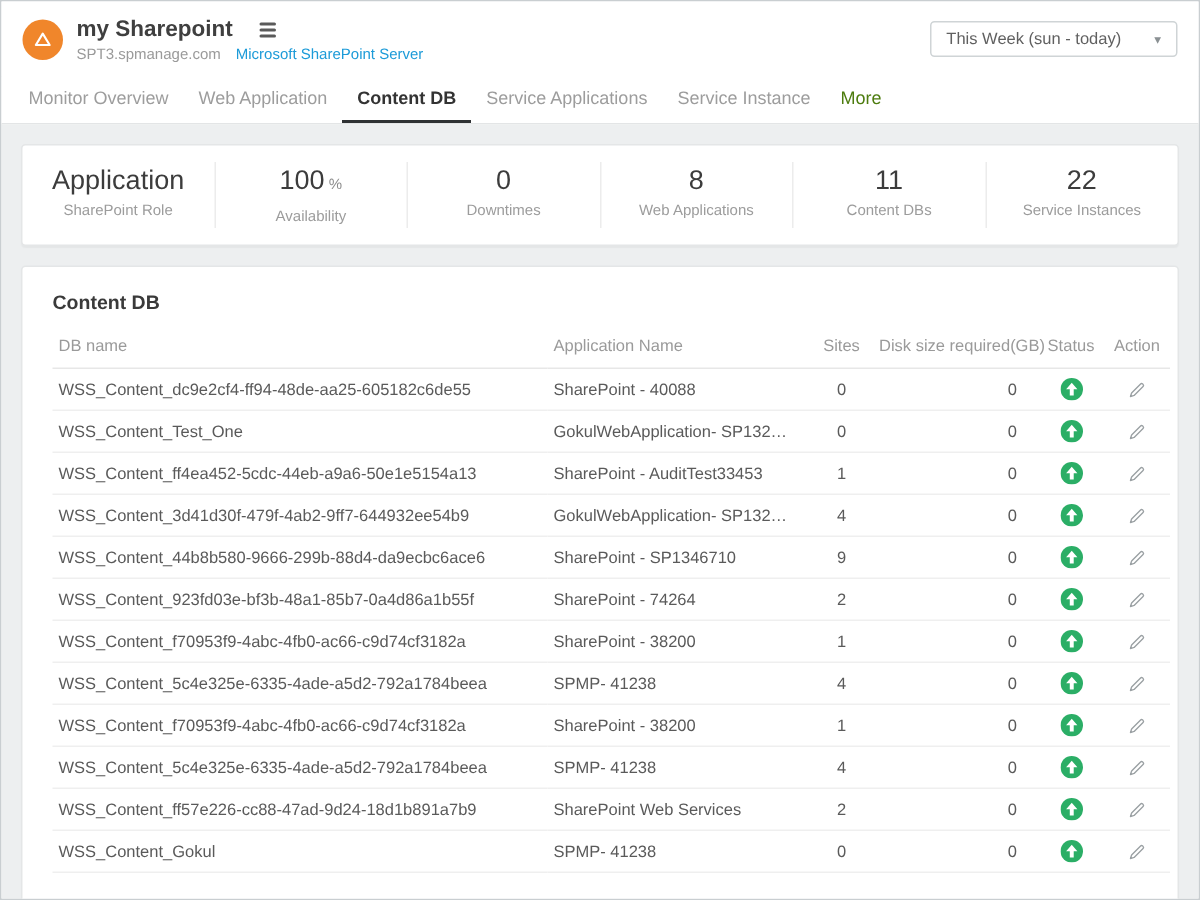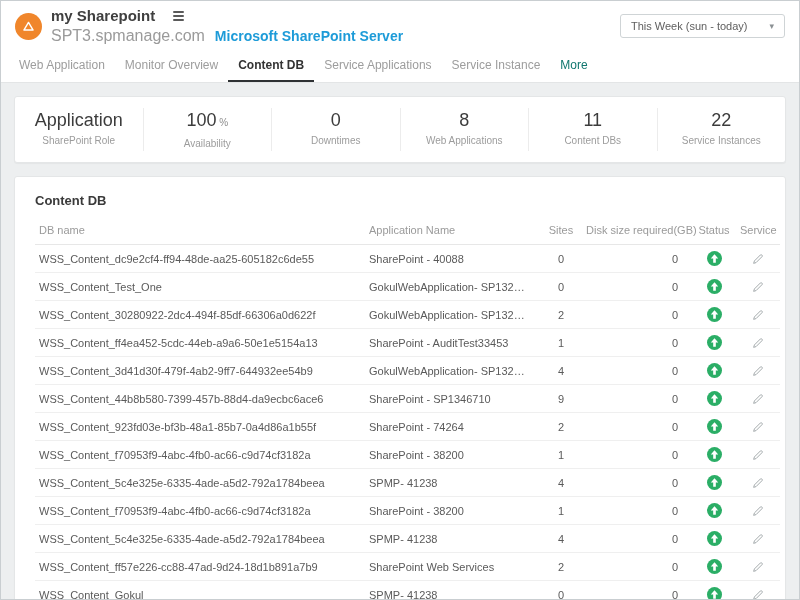--- a/index.html
+++ b/index.html
@@ -26,42 +26,42 @@
     width: 27px; height: 27px; border-radius: 50%;
     background: #f0862b; display: flex; align-items: center; justify-content: center;
     margin-right: 9px; flex: 0 0 auto;
   }
   .title-block { display: flex; flex-direction: column; gap: 3px; }
   .title-row { display: flex; align-items: center; gap: 18px; }
   .title { font-size: 15px; font-weight: bold; color: #3f3f3f; }
   .hamburger { display: inline-flex; flex-direction: column; gap: 2px; cursor: pointer; padding-top: 1px; }
   .hamburger .bar { width: 11px; height: 2px; background: #5a5a5a; border-radius: 1px; }
   .subtitle-row { display: flex; align-items: center; gap: 10px; }
-  .host { font-size: 16px; color: #9a9a9a; }
-  .server-link { font-size: 14px; color: #1d9bd8; cursor: pointer; text-decoration: none; font-weight: bold; }
+  .host { font-size: 10px; color: #9a9a9a; }
+  .server-link { font-size: 10px; color: #1d9bd8; cursor: pointer; text-decoration: none; }
   .spacer { flex: 1; }
   .time-select {
     border: 1px solid #cfd4d6; border-radius: 3px;
     background: #fff; padding: 5px 10px;
     font-size: 11px; color: #606060;
     display: flex; align-items: center; gap: 22px;
     cursor: pointer; min-width: 160px; justify-content: space-between;
   }
   .time-select .chev { color: #8a9093; font-size: 9px; }
   
   .tab-bar {
     display: flex; padding: 0 8px;
     border-bottom: 1px solid #e3e5e6; background: #fff; flex: 0 0 auto;
   }
   .tab {
     padding: 7px 10px 8px; font-size: 12px; color: #9d9d9d;
     cursor: pointer; border-bottom: 2px solid transparent;
   }
   .tab.active { color: #333; font-weight: bold; border-bottom-color: #2f3234; }
-  .tab.link { color: #0f766e; }
+  .tab.link { color: #4d7c0f; }
   
   .content-area { flex: 1; background: #edeff0; padding: 13px; overflow: hidden; }
   .stats-card {
     background: #fff; border: 1px solid #e4e6e7; border-radius: 3px;
     display: flex; padding: 11px 0; margin-bottom: 13px;
     box-shadow: 0 1px 1px rgba(0,0,0,0.04);
   }
   .stat { flex: 1; text-align: center; border-left: 1px solid #ececec; padding: 2px 4px; }
   .stat:first-child { border-left: none; }
   .stat-value { font-size: 18px; color: #3c3c3c; line-height: 20px; }
@@ -117,22 +117,22 @@
       </div>
     </div>
     <div class="spacer"></div>
     <div class="time-select">
       <span>This Week (sun - today)</span>
       <span class="chev">▾</span>
     </div>
   </div>
 
   <div class="tab-bar">
+      <div class="tab">Monitor Overview</div>
       <div class="tab">Web Application</div>
-      <div class="tab">Monitor Overview</div>
       <div class="tab active">Content DB</div>
       <div class="tab">Service Applications</div>
       <div class="tab">Service Instance</div>
       <div class="tab link">More</div>
     </div>
 
   <div class="content-area">
 
     <div class="stats-card">
         <div class="stat">
@@ -164,21 +164,21 @@
     <div class="table-card">
       <div class="card-title">Content DB</div>
       <table>
         <thead>
           <tr>
               <th class="col-db">DB name</th>
               <th class="col-app">Application Name</th>
               <th class="col-sites">Sites</th>
               <th class="col-disk">Disk size required(GB)</th>
               <th class="col-status">Status</th>
-              <th class="col-action">Service</th>
+              <th class="col-action">Action</th>
             </tr>
         </thead>
         <tbody>
   <tr>
     <td class="col-db">WSS_Content_dc9e2cf4-ff94-48de-aa25-605182c6de55</td>
     <td class="col-app">SharePoint - 40088</td>
     <td class="col-sites">0</td>
     <td class="col-disk">0</td>
     <td class="col-status">
       <span class="status-up">
@@ -212,41 +212,20 @@
     </td>
     <td class="col-action">
       <span class="edit-btn">
         <svg width="12" height="12" viewBox="0 0 16 16">
           <path d="M2.2 13.8 L3.2 10.6 L11.2 2.6 C11.7 2.1 12.5 2.1 13 2.6 L13.4 3 C13.9 3.5 13.9 4.3 13.4 4.8 L5.4 12.8 Z" fill="none" stroke="#9aa0a3" stroke-width="1.2" stroke-linejoin="round"></path>
         </svg>
       </span>
     </td>
   </tr>
 
-  <tr>
-    <td class="col-db">WSS_Content_30280922-2dc4-494f-85df-66306a0d622f</td>
-    <td class="col-app">GokulWebApplication- SP1328261</td>
-    <td class="col-sites">2</td>
-    <td class="col-disk">0</td>
-    <td class="col-status">
-      <span class="status-up">
-        <svg width="15" height="15" viewBox="0 0 16 16">
-          <circle cx="8" cy="8" r="8" fill="#2bae66"></circle>
-          <path d="M8 3.4 L12 8 H9.4 V12.4 H6.6 V8 H4 Z" fill="#ffffff"></path>
-        </svg>
-      </span>
-    </td>
-    <td class="col-action">
-      <span class="edit-btn">
-        <svg width="12" height="12" viewBox="0 0 16 16">
-          <path d="M2.2 13.8 L3.2 10.6 L11.2 2.6 C11.7 2.1 12.5 2.1 13 2.6 L13.4 3 C13.9 3.5 13.9 4.3 13.4 4.8 L5.4 12.8 Z" fill="none" stroke="#9aa0a3" stroke-width="1.2" stroke-linejoin="round"></path>
-        </svg>
-      </span>
-    </td>
-  </tr>
 
   <tr>
     <td class="col-db">WSS_Content_ff4ea452-5cdc-44eb-a9a6-50e1e5154a13</td>
     <td class="col-app">SharePoint - AuditTest33453</td>
     <td class="col-sites">1</td>
     <td class="col-disk">0</td>
     <td class="col-status">
       <span class="status-up">
         <svg width="15" height="15" viewBox="0 0 16 16">
           <circle cx="8" cy="8" r="8" fill="#2bae66"></circle>
@@ -279,21 +258,21 @@
     <td class="col-action">
       <span class="edit-btn">
         <svg width="12" height="12" viewBox="0 0 16 16">
           <path d="M2.2 13.8 L3.2 10.6 L11.2 2.6 C11.7 2.1 12.5 2.1 13 2.6 L13.4 3 C13.9 3.5 13.9 4.3 13.4 4.8 L5.4 12.8 Z" fill="none" stroke="#9aa0a3" stroke-width="1.2" stroke-linejoin="round"></path>
         </svg>
       </span>
     </td>
   </tr>
 
   <tr>
-    <td class="col-db">WSS_Content_44b8b580-7399-457b-88d4-da9ecbc6ace6</td>
+    <td class="col-db">WSS_Content_44b8b580-9666-299b-88d4-da9ecbc6ace6</td>
     <td class="col-app">SharePoint - SP1346710</td>
     <td class="col-sites">9</td>
     <td class="col-disk">0</td>
     <td class="col-status">
       <span class="status-up">
         <svg width="15" height="15" viewBox="0 0 16 16">
           <circle cx="8" cy="8" r="8" fill="#2bae66"></circle>
           <path d="M8 3.4 L12 8 H9.4 V12.4 H6.6 V8 H4 Z" fill="#ffffff"></path>
         </svg>
       </span>

